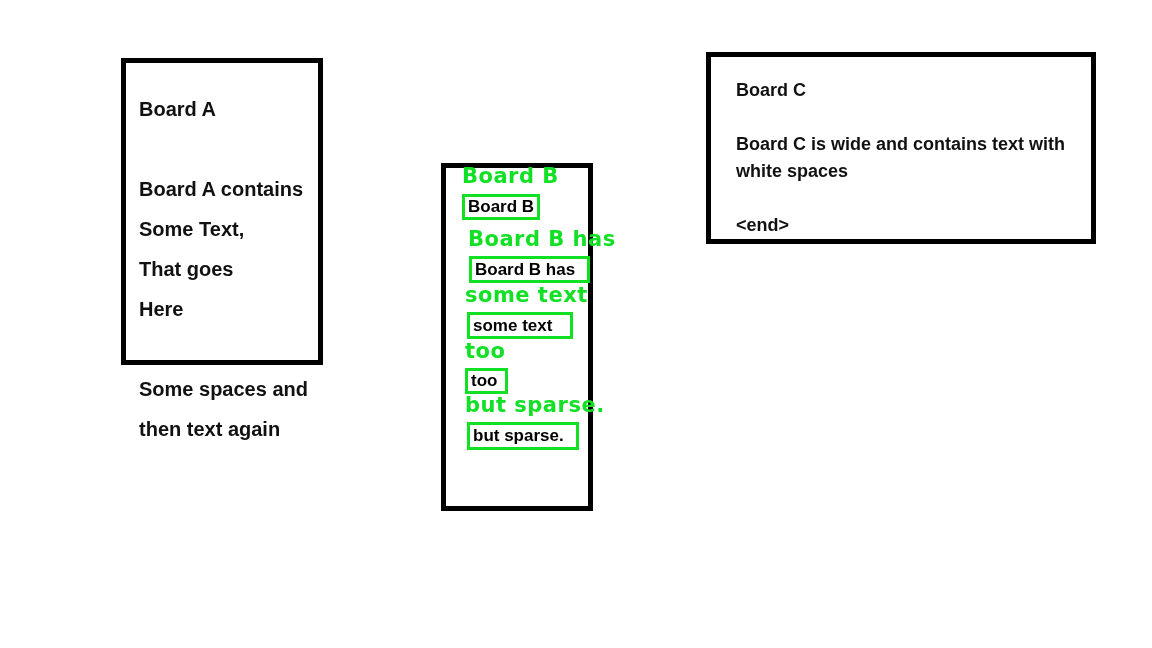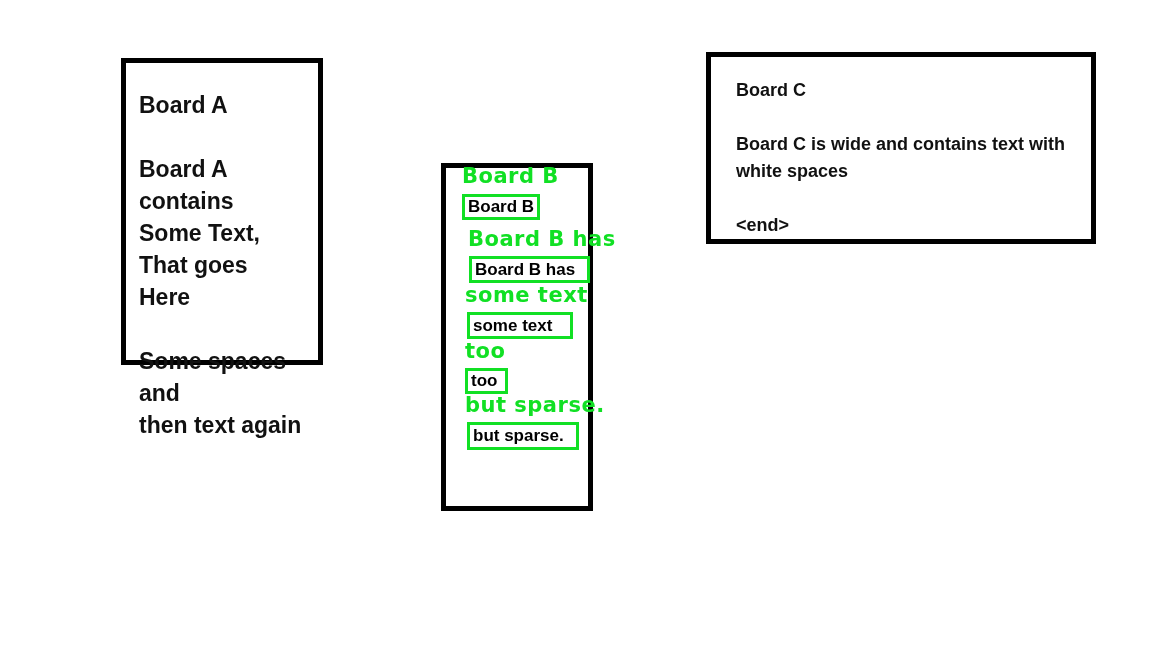--- a/index.html
+++ b/index.html
@@ -23,22 +23,22 @@
     border: 5px solid #000000;
   }
 
   
   .plain-text {
     position: absolute;
     left: 14px;
     top: 8px;
     right: 6px;
     font-weight: bold;
-    font-size: 23px;
-    line-height: 32px;
+    font-size: 20px;
+    line-height: 40px;
     color: #111111;
     white-space: pre-wrap;
   }
   .plain-text.wide {
     font-size: 18px;
     line-height: 27px;
     left: 25px;
     top: 14px;
   }
 

